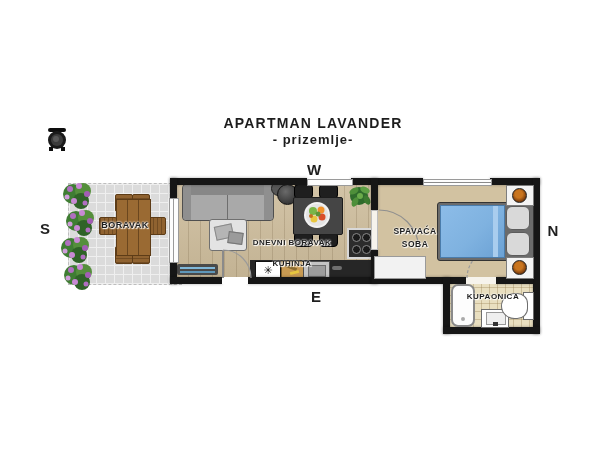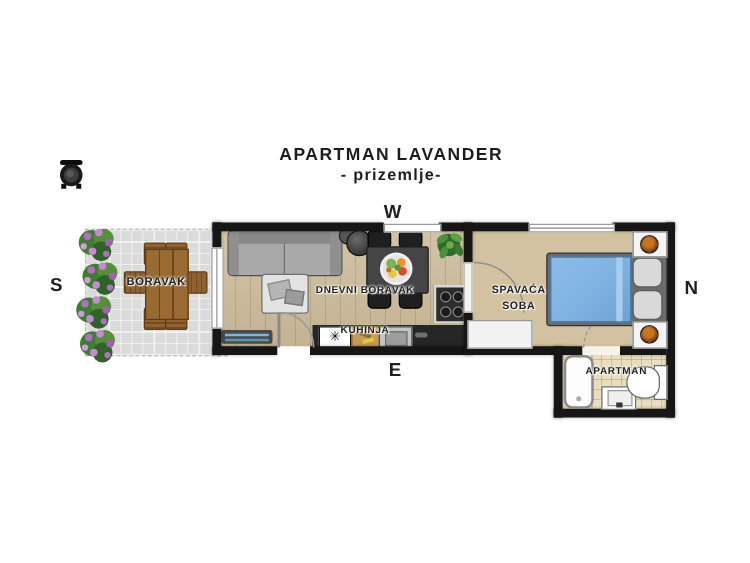--- a/index.html
+++ b/index.html
@@ -232,19 +232,19 @@
   <div class="abs" style="left:451px;top:284px;width:24px;height:43px;background:#fdfdfd;border:2px solid #8a8a8a;border-radius:7px;box-sizing:border-box;">
     <div class="abs" style="left:8px;bottom:4px;width:4px;height:4px;border-radius:50%;background:#aaa;"></div>
   </div>
   <div class="abs" style="left:481px;top:309px;width:28px;height:19px;background:#fff;border:1px solid #6d6d6d;box-sizing:border-box;">
     <div class="abs" style="left:4px;top:2px;width:18px;height:11px;background:#efefef;border:1px solid #9a9a9a;"></div>
     <div class="abs" style="left:11px;bottom:1px;width:5px;height:4px;background:#333;"></div>
   </div>
   <div class="abs" style="left:523px;top:292px;width:9px;height:26px;background:#fff;border:1px solid #6d6d6d;"></div>
   <div class="abs" style="left:501px;top:293px;width:25px;height:24px;background:#fff;border:1px solid #6d6d6d;border-radius:50% 40% 40% 50%;"></div>
 
-  <div class="label" style="left:252px;top:227px;width:80px;font-size:8px;">DNEVNI BORAVAK</div>
+  <div class="label" style="left:252px;top:238px;width:80px;font-size:8px;">DNEVNI BORAVAK</div>
   <div class="label" style="left:252px;top:259px;width:80px;font-size:8px;">KUHINJA</div>
   <div class="label" style="left:384px;top:226px;width:62px;font-size:8.5px;">SPAVAĆA</div>
   <div class="label" style="left:384px;top:239px;width:62px;font-size:8.5px;">SOBA</div>
-  <div class="label" style="left:457px;top:292px;width:72px;font-size:8px;">APARTMAN</div>
+  <div class="label" style="left:457px;top:292px;width:72px;font-size:8px;">KUPAONICA</div>
 
 </div>
 
 </body></html>

